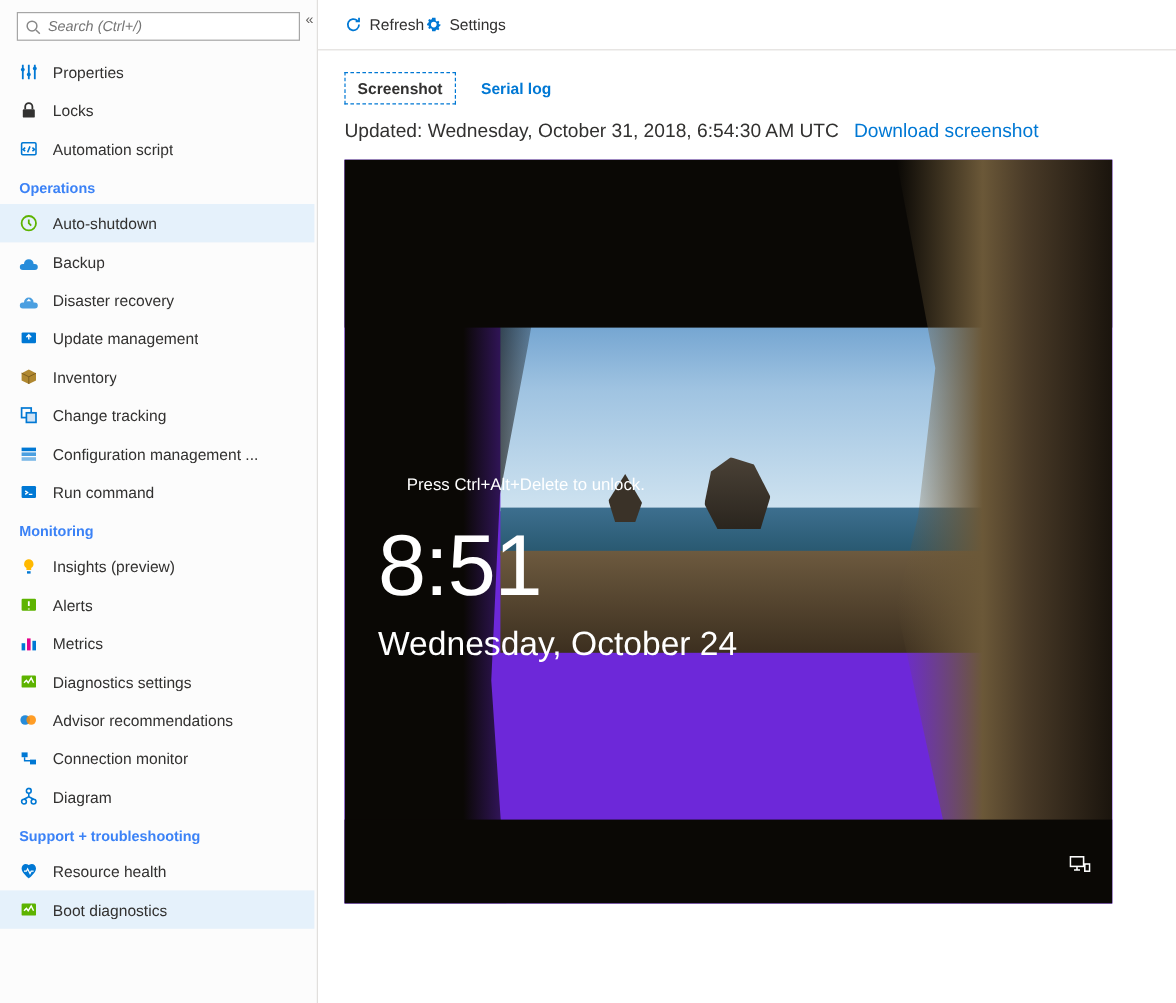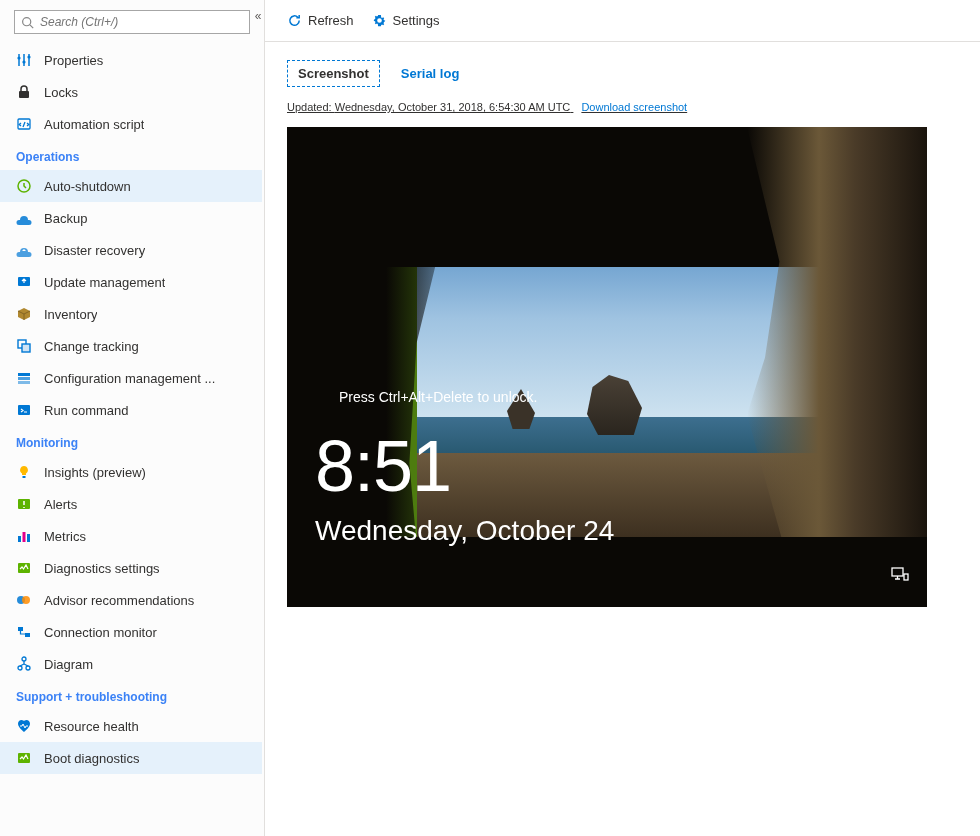--- a/index.html
+++ b/index.html
@@ -101,21 +101,20 @@
     flex: 1;
     display: flex;
     flex-direction: column;
     height: 836px;
     overflow: hidden;
   }
   .toolbar {
     height: 42px;
     display: flex;
     align-items: center;
-    gap: 18px;
     padding: 0 22px;
     border-bottom: 1px solid #e1dfdd;
   }
   .tool-btn {
     display: flex;
     align-items: center;
     gap: 6px;
     color: #323130;
     cursor: pointer;
     font-size: 13px;
@@ -137,34 +136,33 @@
     font-size: 13px;
     cursor: pointer;
     color: #0078d4;
     border: 1px solid transparent;
   }
   .tab.active {
     color: #323130;
     border: 1px dashed #0078d4;
   }
   .status-line {
-    font-size: 11px;
+    font-size: 16px;
     margin-bottom: 14px;
-    text-decoration: underline;
   }
   .status-line a {
     color: #0078d4;
     text-decoration: none;
     margin-left: 8px;
     cursor: pointer;
   }
   .screenshot-view {
     width: 640px;
-    height: 480px;
-    background: #4d7c0f;
+    height: 620px;
+    background: #6d28d9;
     position: relative;
     overflow: hidden;
   }
   .sky {
     position: absolute;
     left: 130px; top: 108px;
     width: 420px; height: 185px;
     background: linear-gradient(to bottom,#5c94c8 0%,#9fc3e1 45%,#cfe3f0 100%);
   }
   .sea {

